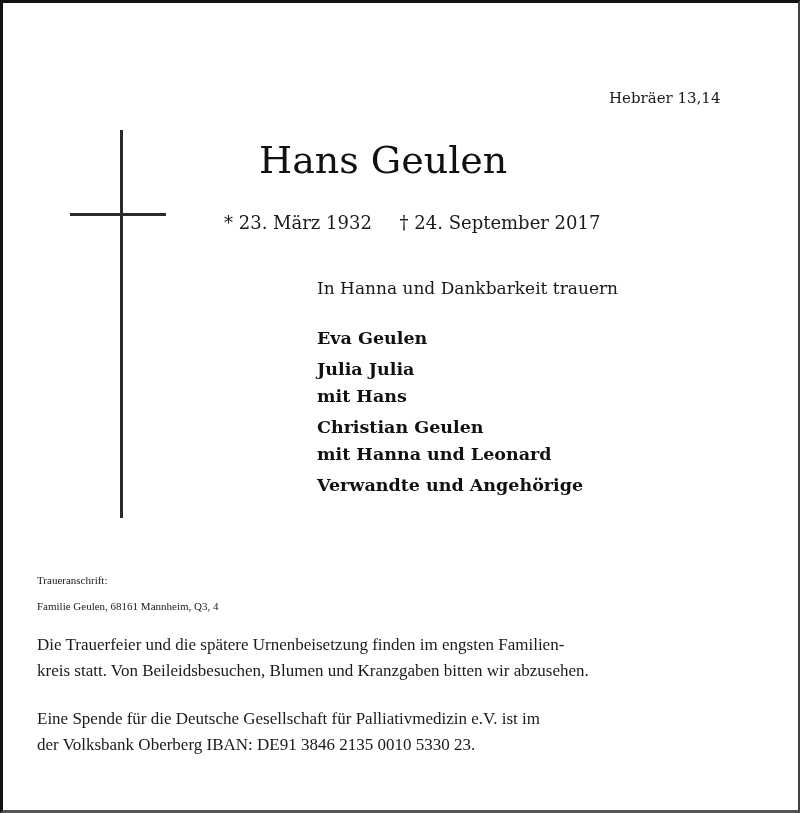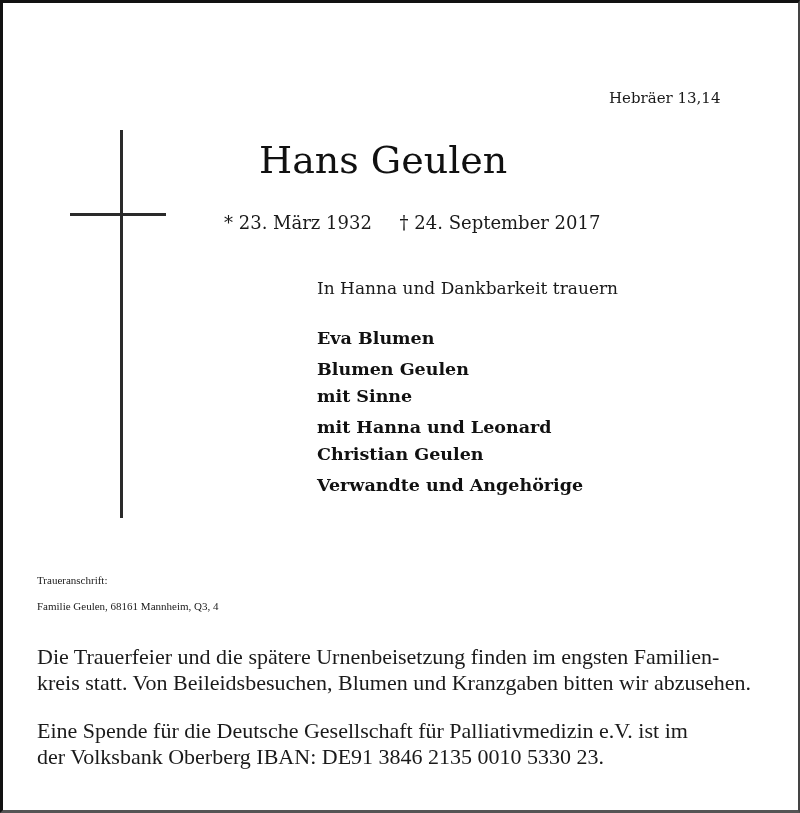--- a/index.html
+++ b/index.html
@@ -17,21 +17,21 @@
     .cross-v { position: absolute; left: 120px; top: 130px; width: 3px; height: 388px; background: #2a2a2a; }
     .cross-h { position: absolute; left: 70px; top: 213px; width: 96px; height: 3px; background: #2a2a2a; }
     .name { position: absolute; left: 259px; top: 138px; font-size: 38px; font-weight: normal; letter-spacing: 0px; color: #111; }
     .dates { position: absolute; left: 224px; top: 212px; font-size: 18px; }
     .dates .death { margin-left: 22px; }
     .mourn-intro { position: absolute; left: 317px; top: 278px; font-size: 17px; }
     .mourners { position: absolute; left: 317px; top: 325px; font-size: 17.5px; font-weight: bold; color: #111; }
     .mourners .group { margin-bottom: 4px; line-height: 27px; }
     .mourners .line { display: block; }
     .address { position: absolute; left: 37px; top: 567px; font-size: 11px; line-height: 26px; font-family: "Liberation Serif", serif; }
-    .para { position: absolute; left: 37px; font-size: 22px; line-height: 26px; font-family: "Liberation Serif", serif; margin-top: 12px; }
+    .para { position: absolute; left: 37px; font-size: 17px; line-height: 26px; font-family: "Liberation Serif", serif; }
     .para1 { top: 632px; }
     .para2 { top: 706px; }
   </style>
 </head>
 <body>
 
 <div class="frame"></div>
 
 <div class="motto">
 </div>
@@ -45,29 +45,29 @@
 <div class="name">Hans Geulen</div>
 <div class="dates">
   <span>* 23. März 1932</span>
   <span class="death">† 24. September 2017</span>
 </div>
 
 <div class="mourn-intro">In Hanna und Dankbarkeit trauern</div>
 
 <div class="mourners">
   <div class="group">
-    <span class="line">Eva Blumen</span>
+    <span class="line">Eva Geulen</span>
   </div>
   <div class="group">
-    <span class="line">Blumen Geulen</span>
-    <span class="line">mit Sinne</span>
+    <span class="line">Julia Julia</span>
+    <span class="line">mit Hans</span>
   </div>
   <div class="group">
+    <span class="line">Christian Geulen</span>
     <span class="line">mit Hanna und Leonard</span>
-    <span class="line">Christian Geulen</span>
   </div>
   <div class="group">
     <span class="line">Verwandte und Angehörige</span>
   </div>
 </div>
 
 <div class="address">
   <div>Traueranschrift:</div>
   <div>Familie Geulen, 68161 Mannheim, Q3, 4</div>
 </div>

